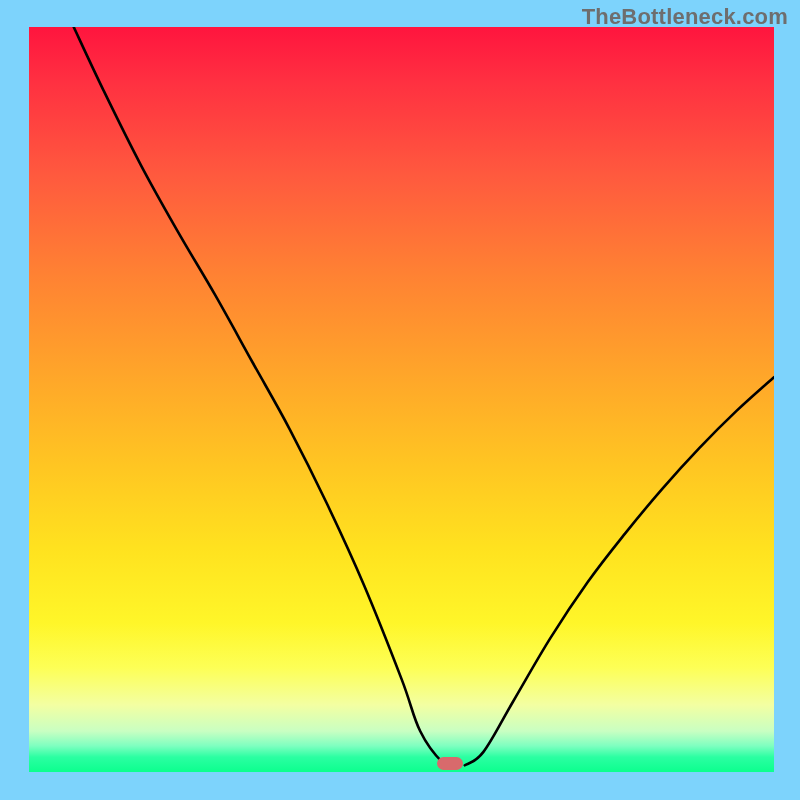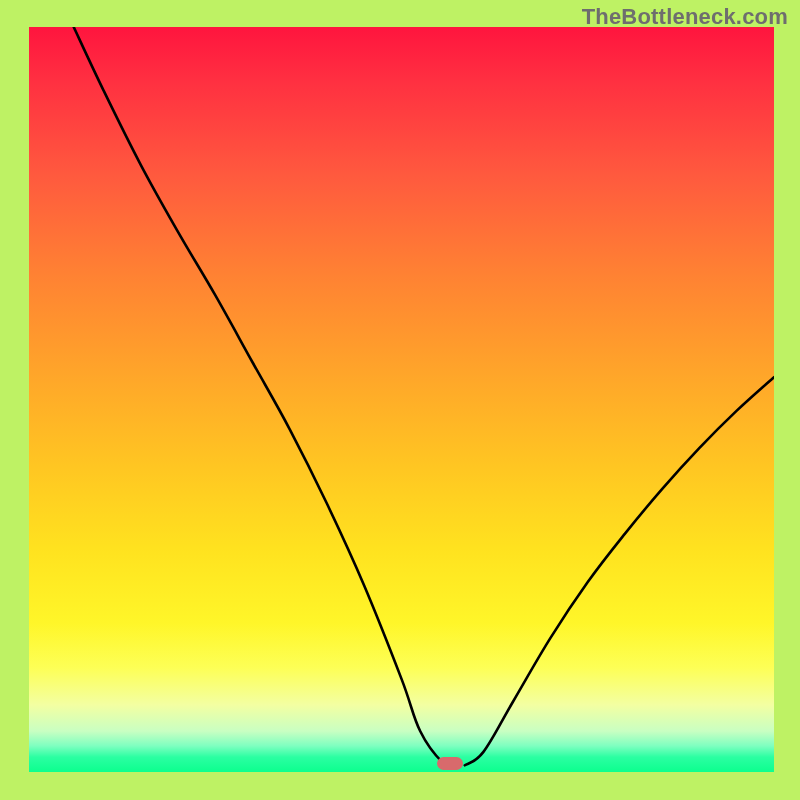--- a/index.html
+++ b/index.html
@@ -8,21 +8,21 @@
     width: 800px;
     height: 800px;
     background: #000;
     overflow: hidden;
     font-family: Arial, Helvetica, sans-serif;
   }
   .frame {
     position: relative;
     width: 800px;
     height: 800px;
-    background: #bef264;
+    background: #7dd3fc;
   }
   .watermark {
     position: absolute;
     top: 4px;
     right: 12px;
     color: #6e6e6e;
     font-size: 22px;
     font-weight: 600;
     letter-spacing: 0.2px;
     z-index: 5;

